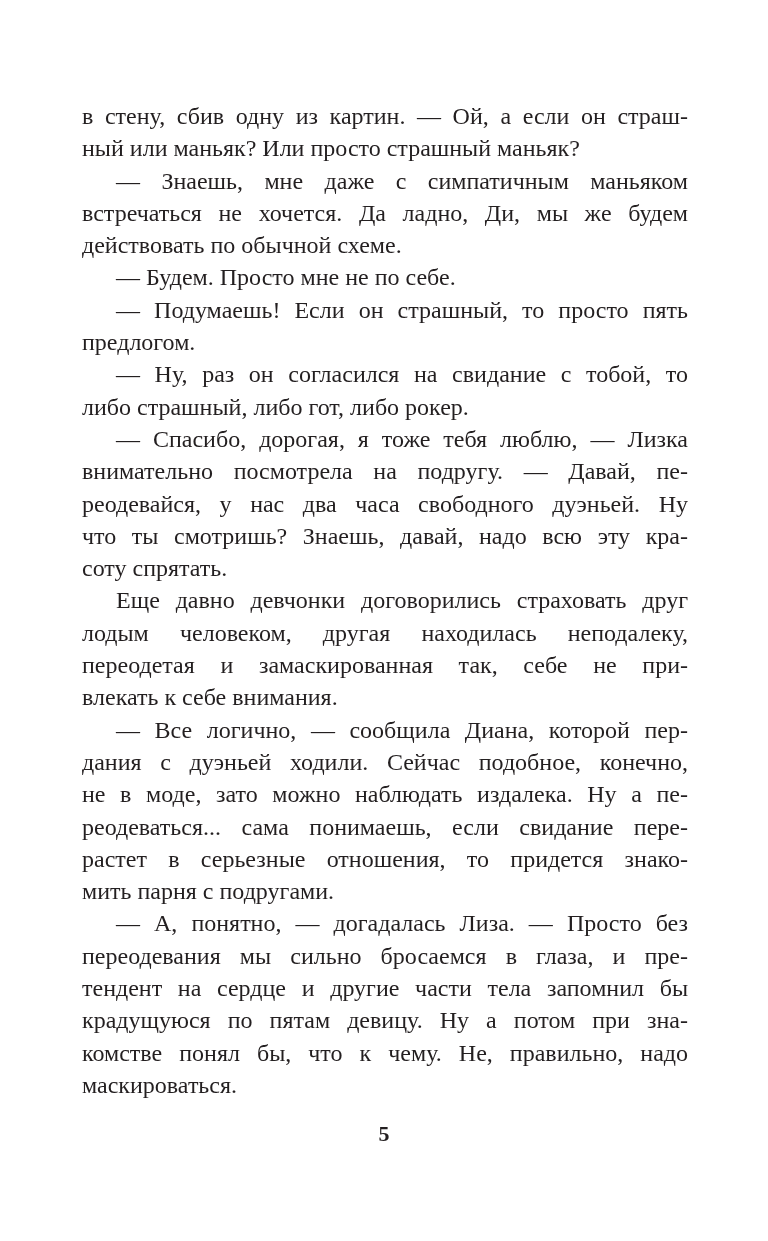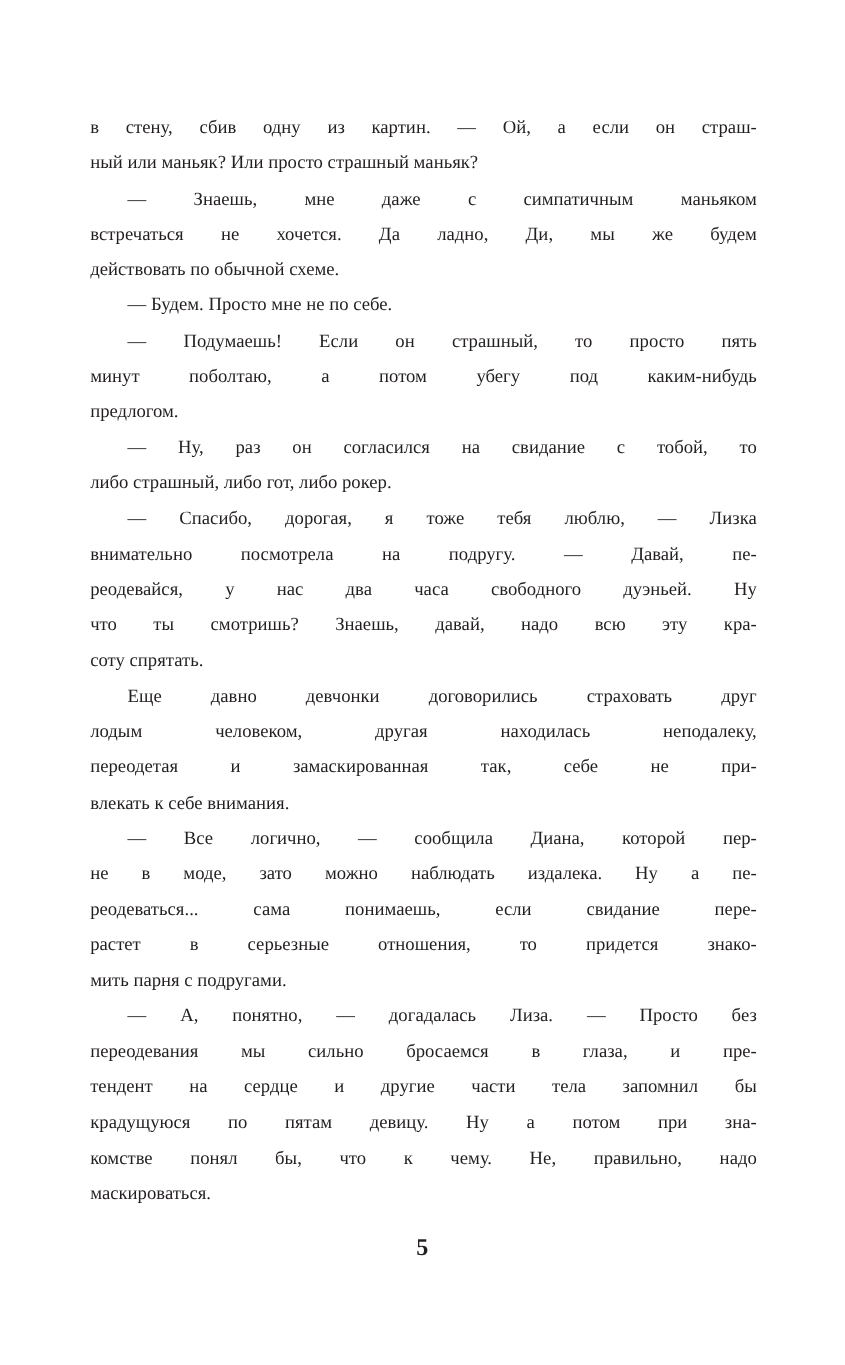--- a/index.html
+++ b/index.html
@@ -3,21 +3,21 @@
 <meta charset="utf-8">
 <style>
   html, body { margin: 0; padding: 0; background: #ffffff; }
   body { width: 768px; height: 1241px; position: relative; overflow: hidden; }
   .page {
     position: absolute;
     left: 82px;
     top: 100px;
     width: 606px;
     font-family: "Liberation Serif", "DejaVu Serif", serif;
-    font-size: 17px;
+    font-size: 24px;
     line-height: 32.3px;
     color: #231f20;
   }
   .line {
     display: block;
     height: 32.3px;
     white-space: nowrap;
     text-align: justify;
     text-align-last: justify;
     overflow: hidden;
@@ -39,34 +39,34 @@
 <body>
 
 <div class="page" id="page-body">
     <span class="line">в стену, сбив одну из картин. — Ой, а если он страш-</span>
     <span class="line last">ный или маньяк? Или просто страшный маньяк?</span>
     <span class="line indent">— Знаешь, мне даже с симпатичным маньяком</span>
     <span class="line">встречаться не хочется. Да ладно, Ди, мы же будем</span>
     <span class="line last">действовать по обычной схеме.</span>
     <span class="line indent last">— Будем. Просто мне не по себе.</span>
     <span class="line indent">— Подумаешь! Если он страшный, то просто пять</span>
-    <span class="line">минут поболтаю, а потом убегу под каким-нибудь</span>
     <span class="line last">предлогом.</span>
     <span class="line indent">— Ну, раз он согласился на свидание с тобой, то</span>
     <span class="line last">либо страшный, либо гот, либо рокер.</span>
     <span class="line indent">— Спасибо, дорогая, я тоже тебя люблю, — Лизка</span>
     <span class="line">внимательно посмотрела на подругу. — Давай, пе-</span>
     <span class="line">реодевайся, у нас два часа свободного дуэньей. Ну</span>
     <span class="line">что ты смотришь? Знаешь, давай, надо всю эту кра-</span>
     <span class="line last">соту спрятать.</span>
     <span class="line indent">Еще давно девчонки договорились страховать друг</span>
     <span class="line">лодым человеком, другая находилась неподалеку,</span>
     <span class="line">переодетая и замаскированная так, себе не при-</span>
     <span class="line last">влекать к себе внимания.</span>
     <span class="line indent">— Все логично, — сообщила Диана, которой пер-</span>
+    <span class="line">дания с дуэньей ходили. Сейчас подобное, конечно,</span>
     <span class="line">не в моде, зато можно наблюдать издалека. Ну а пе-</span>
     <span class="line">реодеваться... сама понимаешь, если свидание пере-</span>
     <span class="line">растет в серьезные отношения, то придется знако-</span>
     <span class="line last">мить парня с подругами.</span>
     <span class="line indent">— А, понятно, — догадалась Лиза. — Просто без</span>
     <span class="line">переодевания мы сильно бросаемся в глаза, и пре-</span>
     <span class="line">тендент на сердце и другие части тела запомнил бы</span>
     <span class="line">крадущуюся по пятам девицу. Ну а потом при зна-</span>
     <span class="line">комстве понял бы, что к чему. Не, правильно, надо</span>
     <span class="line last">маскироваться.</span>

